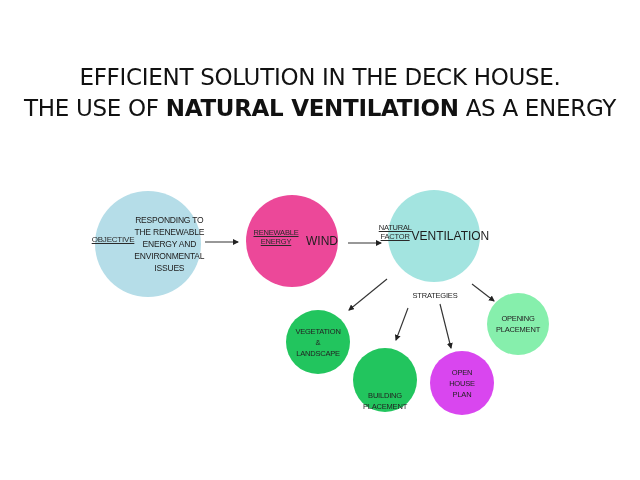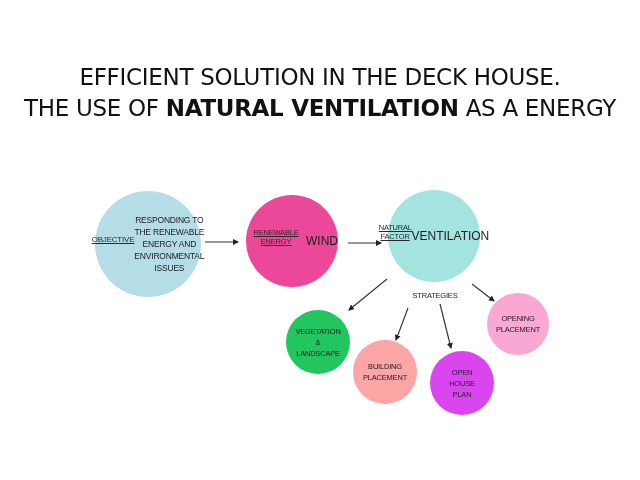--- a/index.html
+++ b/index.html
@@ -75,33 +75,33 @@
 <div class="strategies-label">STRATEGIES</div>
 
 <div class="circle" style="left:286px; top:310px; width:64px; height:64px; background:#22c55e;">
   <div class="small-text">
     <div>VEGETATION</div>
     <div>&amp;</div>
     <div>LANDSCAPE</div>
   </div>
 </div>
 
-<div class="circle" style="left:353px; top:340px; width:64px; height:64px; background:#fca5a5;">
+<div class="circle" style="left:353px; top:348px; width:64px; height:64px; background:#22c55e;align-items:flex-end;">
   <div class="small-text">
     <div>BUILDING</div>
     <div>PLACEMENT</div>
   </div>
 </div>
 
 <div class="circle" style="left:430px; top:351px; width:64px; height:64px; background:#d946ef;">
   <div class="small-text">
     <div>OPEN</div>
     <div>HOUSE</div>
     <div>PLAN</div>
   </div>
 </div>
 
-<div class="circle" style="left:487px; top:293px; width:62px; height:62px; background:#f9a8d4;">
+<div class="circle" style="left:487px; top:293px; width:62px; height:62px; background:#86efac;">
   <div class="small-text">
     <div>OPENING</div>
     <div>PLACEMENT</div>
   </div>
 </div>
 
 </body></html>

